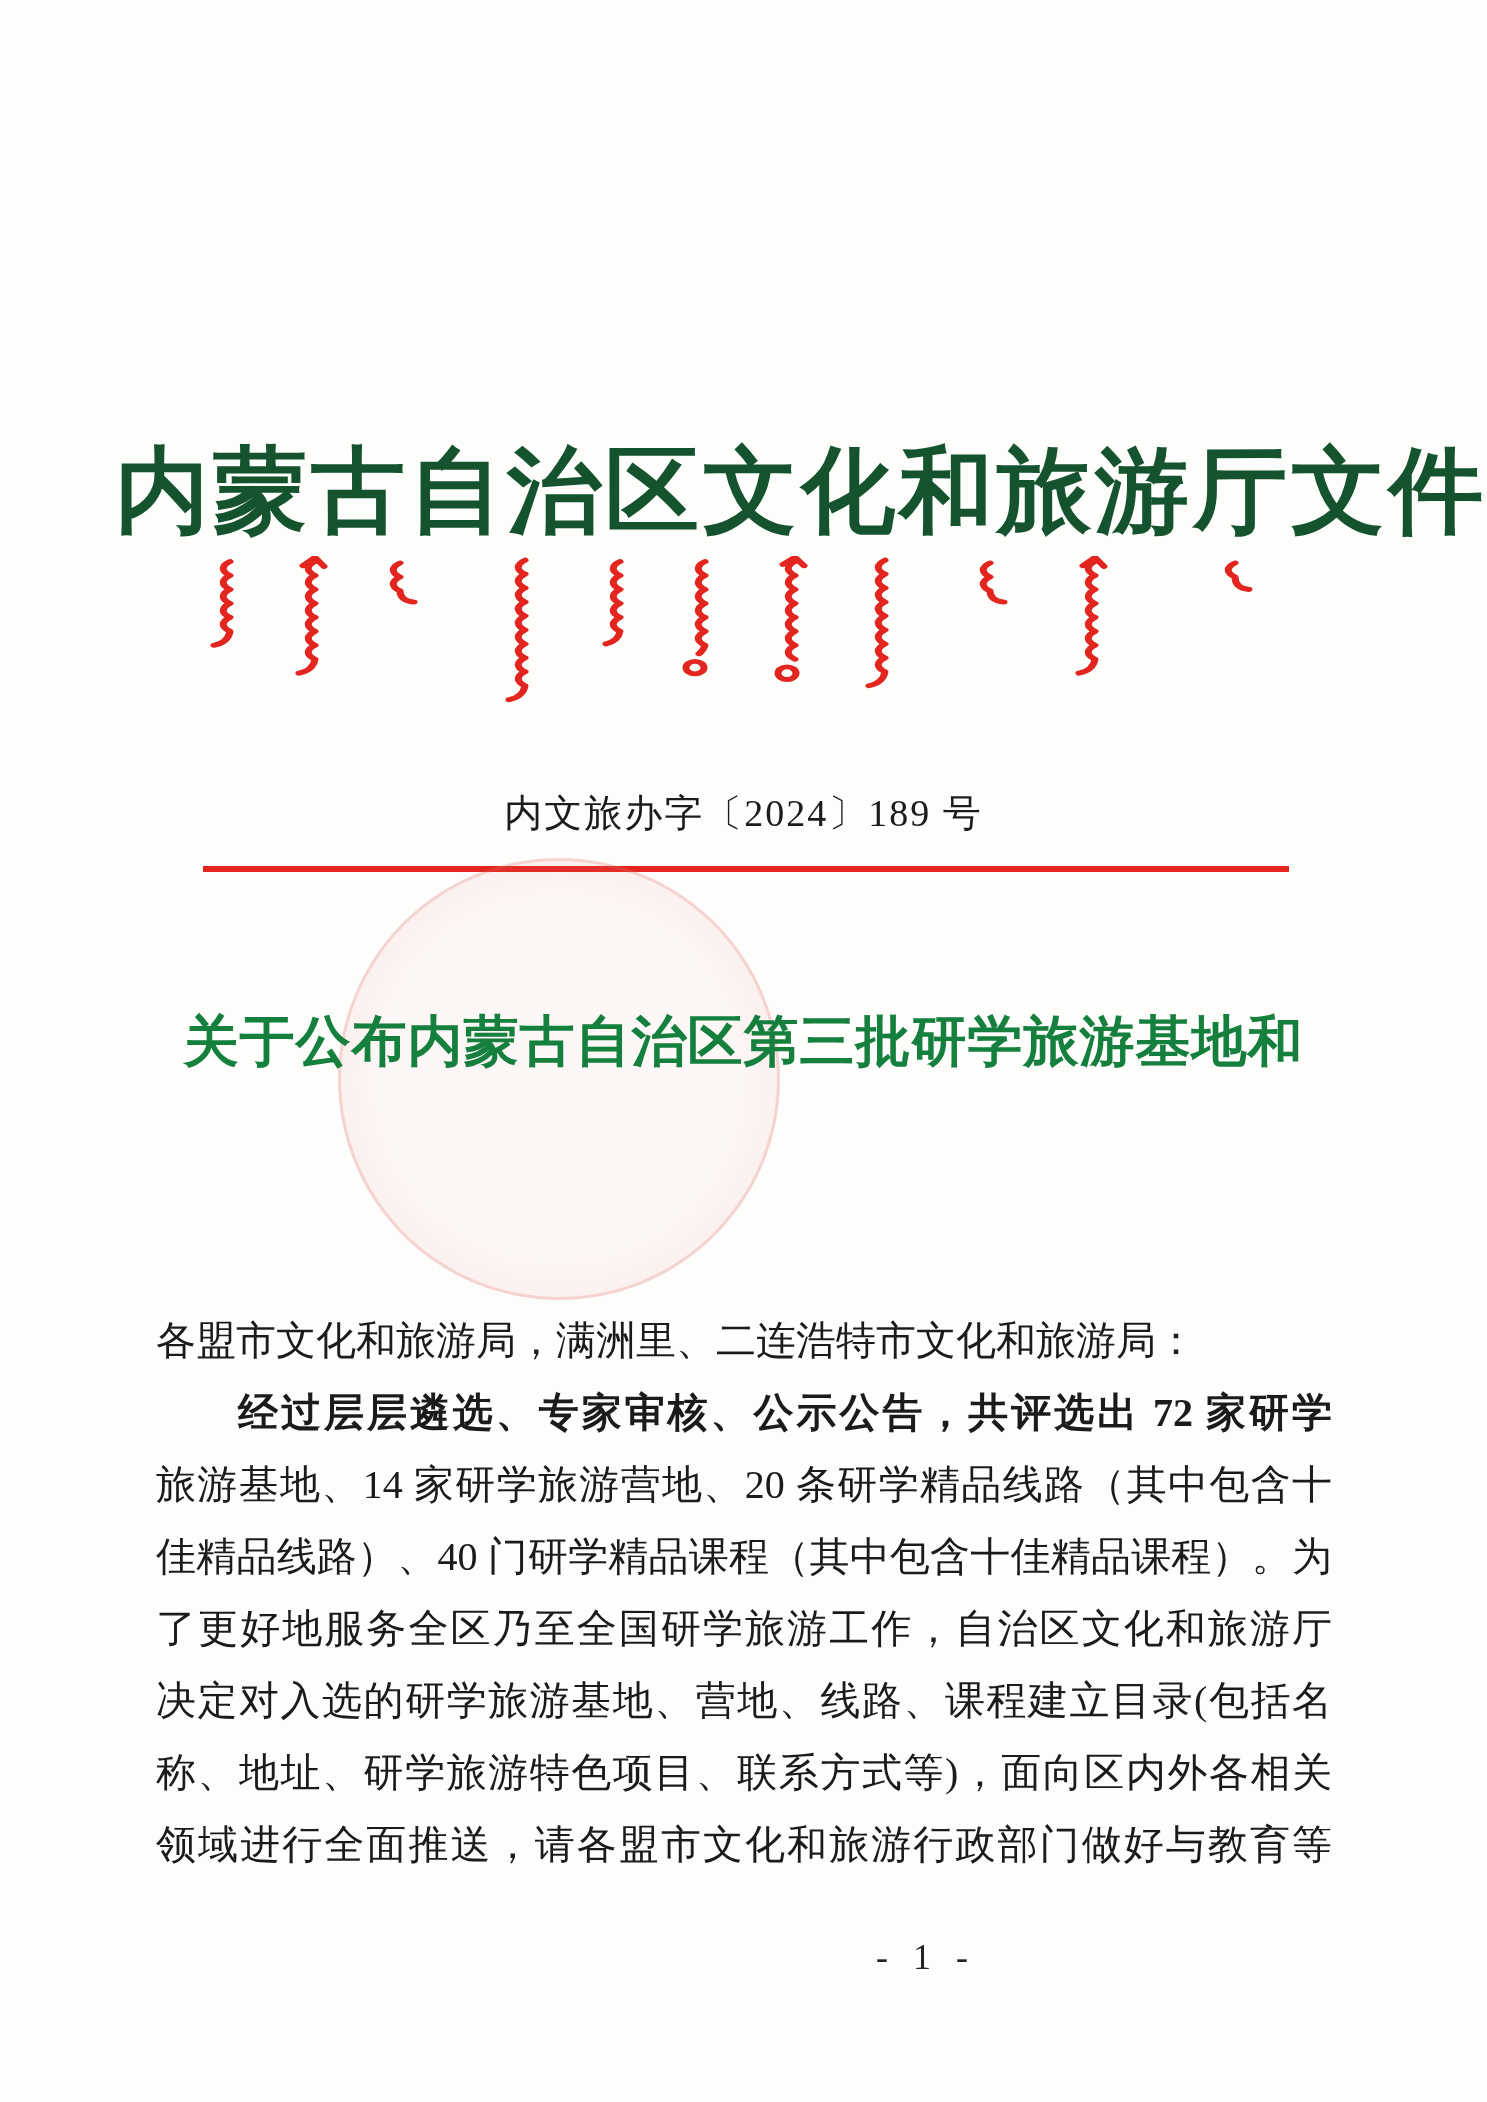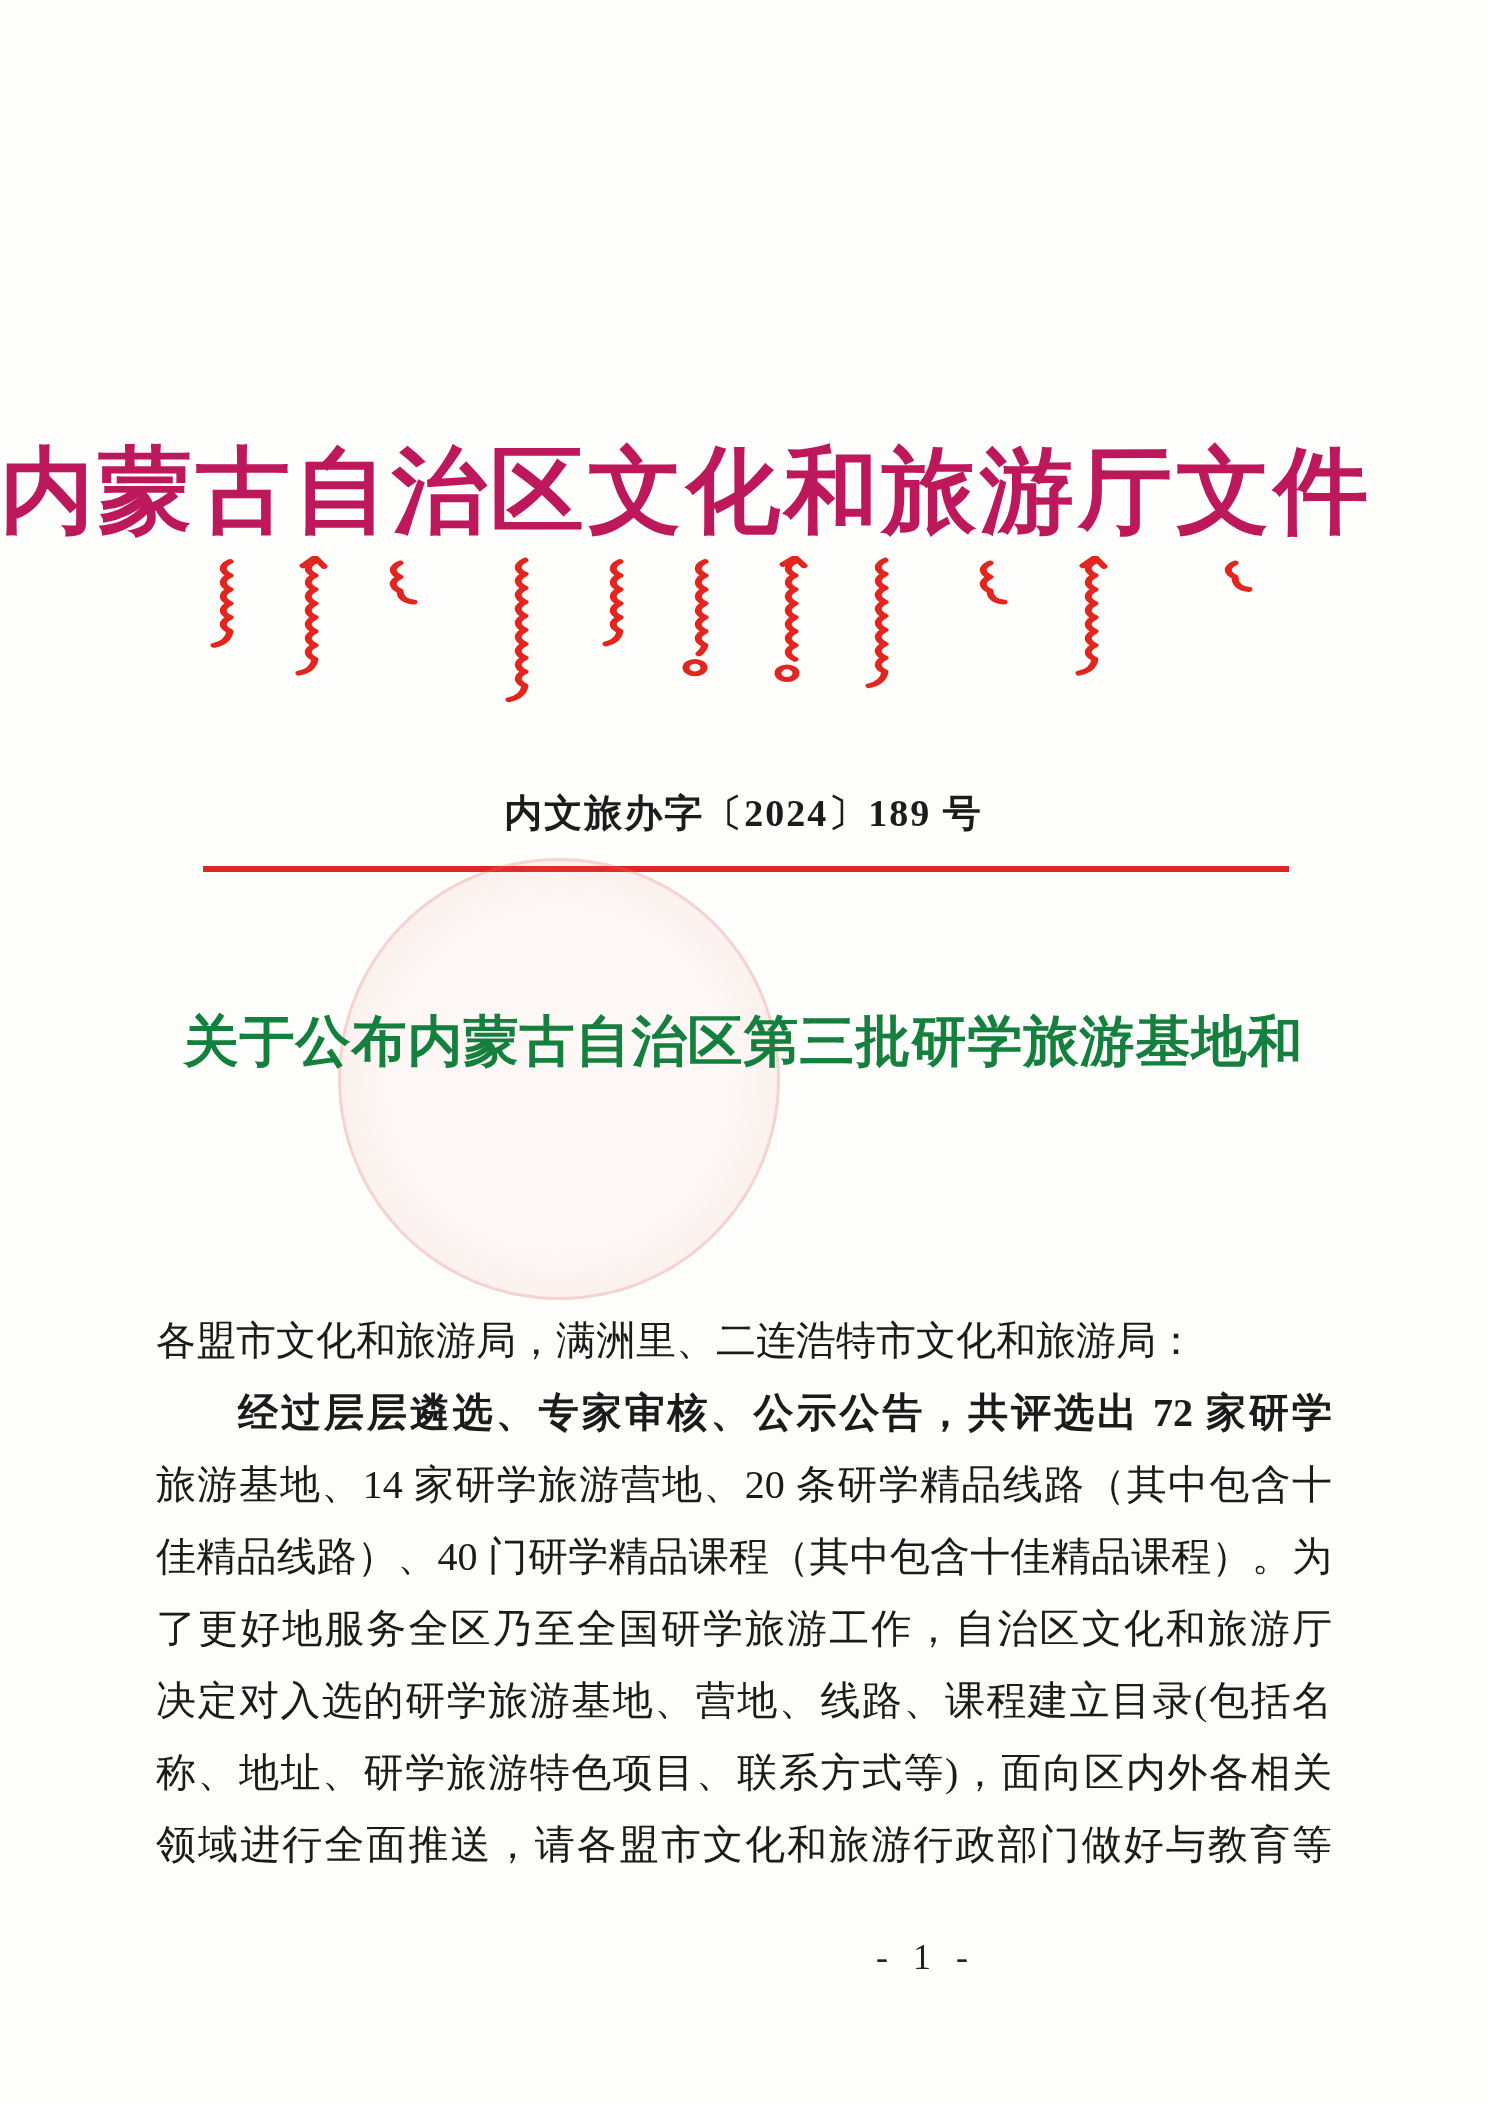--- a/index.html
+++ b/index.html
@@ -10,44 +10,43 @@
     height: 2102px;
     background: #fdfdfc;
     overflow: hidden;
     font-family: "Liberation Serif", serif;
   }
   .agency-title {
     position: absolute;
     top: 428px;
     left: 0;
     width: 100%;
-    text-align: left;
+    text-align: right;
     font-size: 94px;
     font-weight: bold;
-    color: #be185d;
+    color: #14532d;
     letter-spacing: 4px;
     white-space: nowrap;
   }
   .mongolian-band {
     position: absolute;
     top: 556px;
     left: 195px;
     width: 1100px;
     height: 150px;
   }
   .doc-number {
     position: absolute;
     top: 788px;
     left: 0;
     width: 100%;
     text-align: center;
     font-size: 38px;
     color: #1c1c1c;
     letter-spacing: 2px;
-    font-weight: bold;
   }
   .red-line {
     position: absolute;
     top: 866px;
     left: 203px;
     width: 1086px;
     height: 6px;
     background: #e2251f;
   }
   .seal-stamp {

